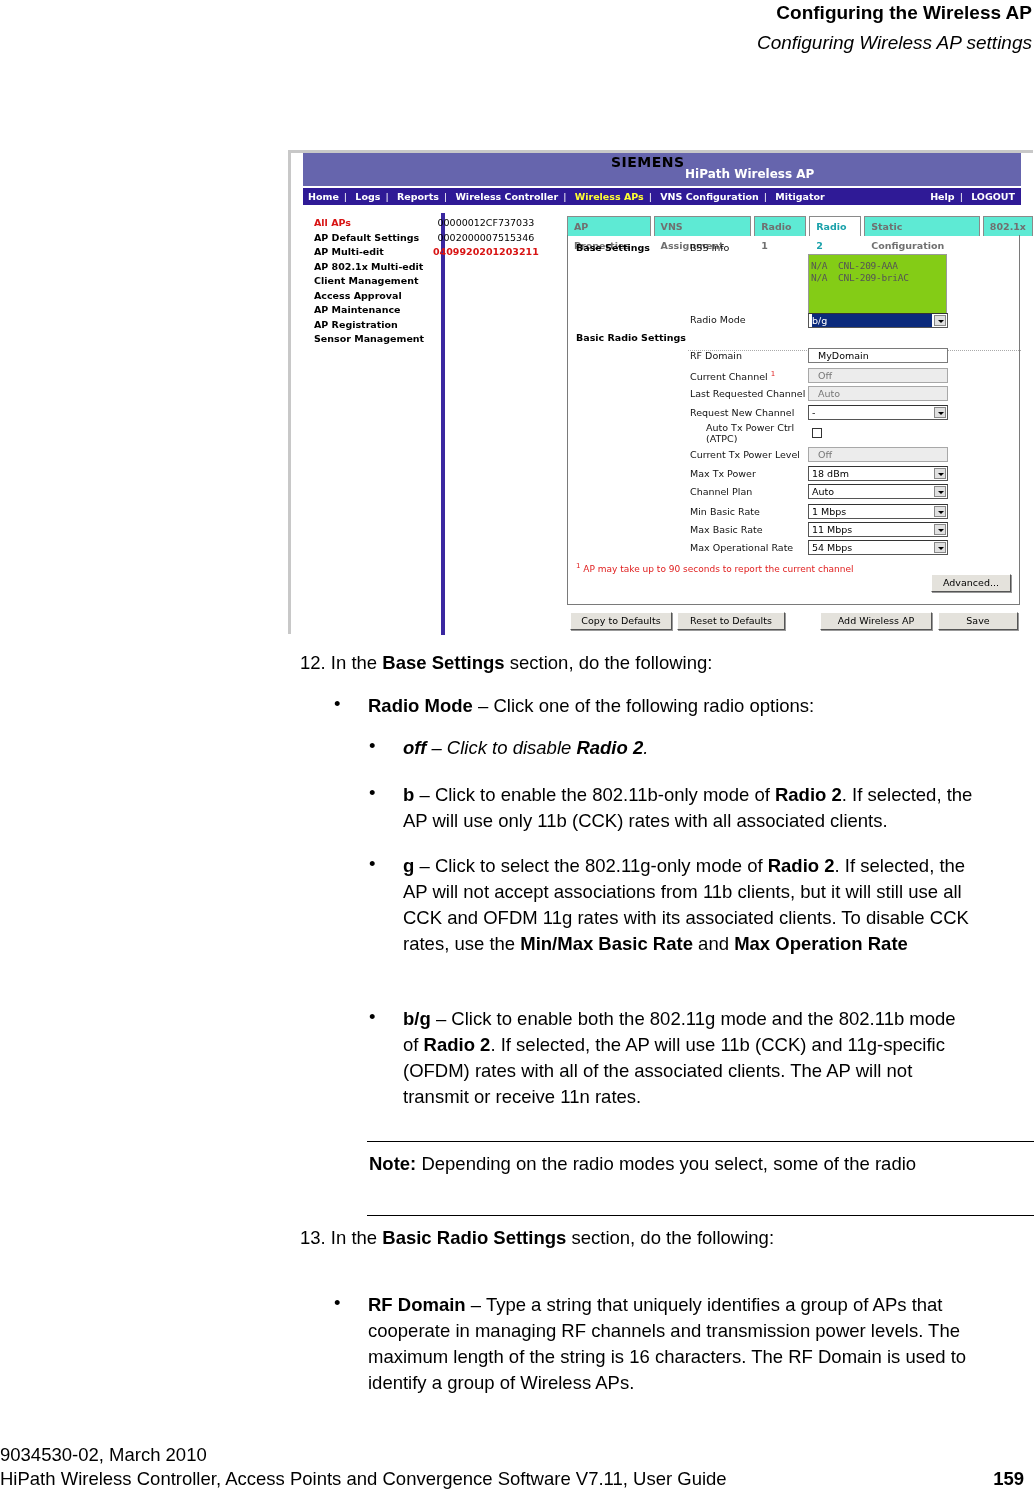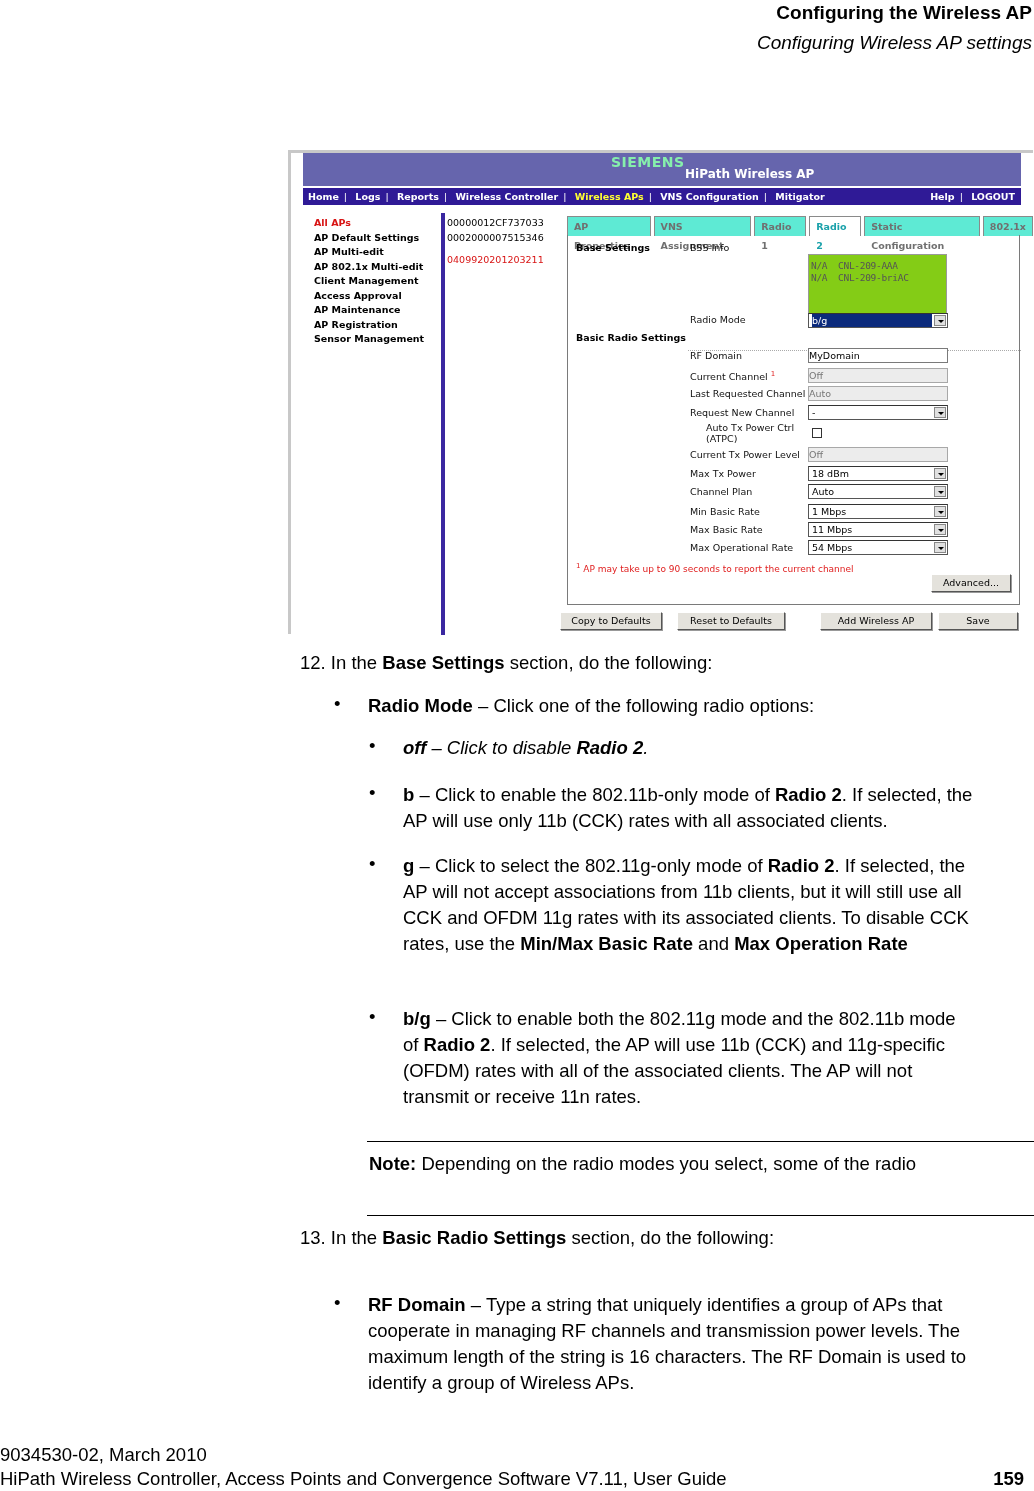--- a/index.html
+++ b/index.html
@@ -3,42 +3,42 @@
 <meta charset="utf-8">
 <style>
   * { box-sizing: border-box; margin: 0; padding: 0; }
   body { width: 1034px; height: 1491px; background: #fff; position: relative; font-family: "Liberation Sans", sans-serif; color: #000; overflow: hidden; }
   .hdr-title { position: absolute; right: 2px; top: 2px; font-weight: bold; font-size: 19px; }
   .hdr-sub { position: absolute; right: 2px; top: 32px; font-style: italic; font-size: 19px; }
 
   
   .shot { position: absolute; left: 288px; top: 150px; width: 745px; height: 484px; border-left: 3px solid #c8c8c8; border-top: 3px solid #c8c8c8; background: #fff; font-family: "DejaVu Sans", sans-serif; }
   .banner { position: absolute; left: 12px; top: 0; width: 718px; height: 33px; background: #6665ad; }
-  .siemens { position: absolute; left: 308px; top: 1px; color: #86efac; font-weight: bold; font-size: 14px; letter-spacing: 0.5px; }
+  .siemens { position: absolute; left: 308px; top: 1px; color: #000000; font-weight: bold; font-size: 14px; letter-spacing: 0.5px; }
   .product { position: absolute; left: 382px; top: 14px; color: #fff; font-weight: bold; font-size: 12px; }
   .navbar { position: absolute; left: 12px; top: 35px; width: 718px; height: 17px; background: #2f1a96; color: #fff; font-size: 9.5px; font-weight: bold; line-height: 17px; padding-left: 5px; white-space: nowrap; }
   .navbar span.item { cursor: pointer; }
   .navbar span.sep { padding: 0 5px; font-weight: normal; }
   .navbar .active { color: #ffff33; }
   .navbar .right { position: absolute; right: 6px; top: 0; }
 
   .leftnav { position: absolute; left: 23px; top: 63px; font-size: 9.5px; font-weight: bold; line-height: 14.5px; }
   .leftnav div { cursor: pointer; }
   .leftnav .sel { color: #d81414; }
   .divider { position: absolute; left: 150px; top: 60px; width: 4px; height: 422px; border-left: 2px solid #3a27a0; border-right: 2px solid #3a27a0; }
-  .aplist { position: absolute; left: 156px; top: 63px; font-size: 9.5px; line-height: 14.5px; text-align: center; }
-  .aplist .sel { color: #d81414; font-weight: normal; margin-top: 8px; }
+  .aplist { position: absolute; left: 142px; top: 63px; font-size: 9.5px; line-height: 14.5px; text-align: center; }
+  .aplist .sel { color: #d81414; font-weight: bold; }
 
   .tabs { position: absolute; left: 276px; top: 63px; height: 20px; display: flex; gap: 3px; }
   .tab { height: 20px; padding: 0 6px; border: 1px solid #8a8a8a; border-bottom: none; background: #5eead4; color: #707070; font-size: 9.5px; font-weight: bold; line-height: 19px; cursor: pointer; }
   .tab.active { background: #fff; color: #1aa1aa; }
   .panel { position: absolute; left: 276px; top: 82px; width: 453px; height: 370px; border: 1px solid #7a7a7a; border-top: none; }
   .sec { position: absolute; font-size: 9.5px; font-weight: bold; }
   .lbl { position: absolute; font-size: 9.5px; color: #111; }
-  .field { position: absolute; height: 15px; border: 1px solid #7a7a7a; background: #fff; font-size: 9.5px; line-height: 13px; padding-left: 0; }
+  .field { position: absolute; height: 15px; border: 1px solid #7a7a7a; background: #fff; font-size: 9.5px; line-height: 13px; padding-left: 9px; }
   .field.ro { background: #ececec; color: #777; border-color: #a8a8a8; }
   .sel-box { position: absolute; height: 15px; width: 140px; border: 1px solid #555; border-top-color: #333; background: #fff; font-size: 9.5px; line-height: 13px; padding-left: 3px; cursor: pointer; }
   .sel-box .arr { position: absolute; right: 1px; top: 1px; width: 12px; height: 11px; background: #e0e0e0; border: 1px solid #888; }
   .sel-box .arr:after { content: ""; position: absolute; left: 3px; top: 4px; border-left: 3px solid transparent; border-right: 3px solid transparent; border-top: 3px solid #000; }
   .sel-box.hl .txt { background: #0b2a7c; color: #fff; display: block; margin-right: 15px; }
   .bss { position: absolute; left: 240px; top: 19px; width: 139px; height: 71px; border: 1px solid #999; background: #84cc16; font-size: 9.5px; color: #555; padding: 5px 0 0 2px; line-height: 12px; font-family: "DejaVu Sans Mono", monospace; letter-spacing: -0.3px; }
   .dotted { position: absolute; left: 120px; top: 115px; width: 333px; border-top: 1px dotted #aaa; }
   .cb { position: absolute; width: 10px; height: 10px; border: 1px solid #333; background: #fff; cursor: pointer; }
   .note-red { position: absolute; left: 8px; top: 327px; font-size: 9px; color: #e02020; }
   .btn { position: absolute; height: 18px; background: #e4e2dc; border: 1px solid #fff; border-right-color: #555; border-bottom-color: #555; box-shadow: 1px 1px 0 #999; font-size: 9.5px; text-align: center; line-height: 16px; cursor: pointer; font-family: "DejaVu Sans", sans-serif; }
@@ -172,21 +172,21 @@
     <div class="lbl" style="left:122px;top:307px;">Max Operational Rate</div>
     <div class="sel-box" style="left:240px;top:305px;">
       <span>54 Mbps</span>
       <span class="arr"></span>
     </div>
 
     <div class="note-red"><sup style="font-size:7px;">1</sup> <span>AP may take up to 90 seconds to report the current channel</span></div>
     <div class="btn" style="left:363px;top:339px;width:80px;">Advanced...</div>
   </div>
 
-  <div class="btn" style="left:269px;top:459px;width:102px;">Copy to Defaults</div>
+  <div class="btn" style="left:279px;top:459px;width:102px;">Copy to Defaults</div>
   <div class="btn" style="left:386px;top:459px;width:108px;">Reset to Defaults</div>
   <div class="btn" style="left:529px;top:459px;width:112px;">Add Wireless AP</div>
   <div class="btn" style="left:647px;top:459px;width:80px;">Save</div>
 </div>
 
 <div class="p" style="left:300px;top:650px;"><span>12. In the </span><b>Base Settings</b><span> section, do the following:</span></div>
 
 <div class="bullet" style="left:334px;top:693px;">•</div>
 <div class="p" style="left:368px;top:693px;"><b>Radio Mode</b><span> – Click one of the following radio options:</span></div>
 

